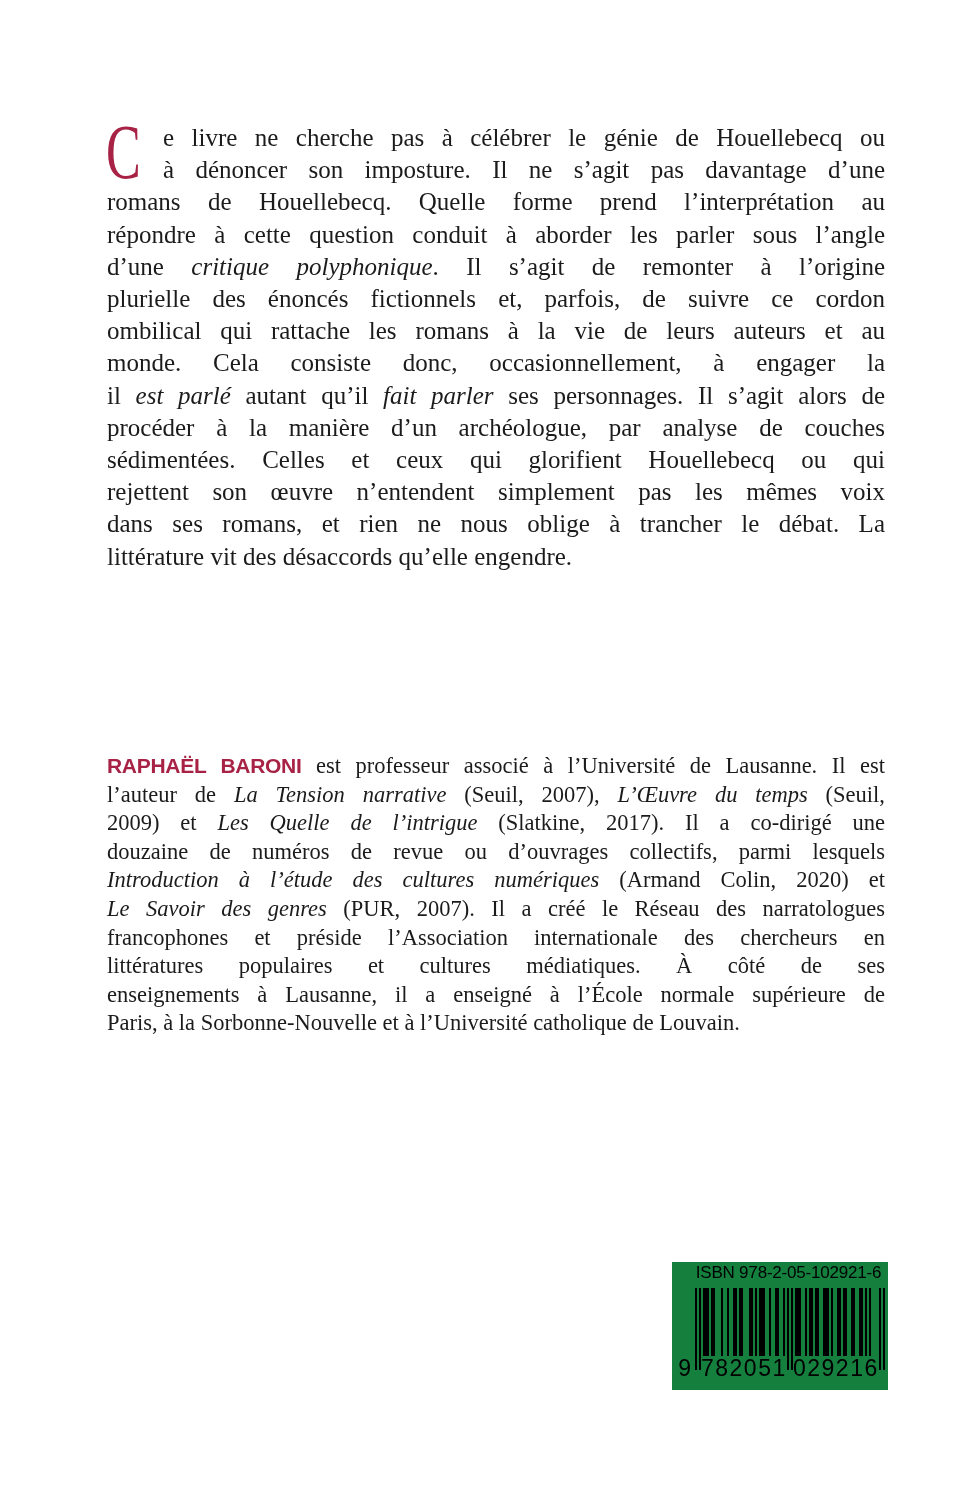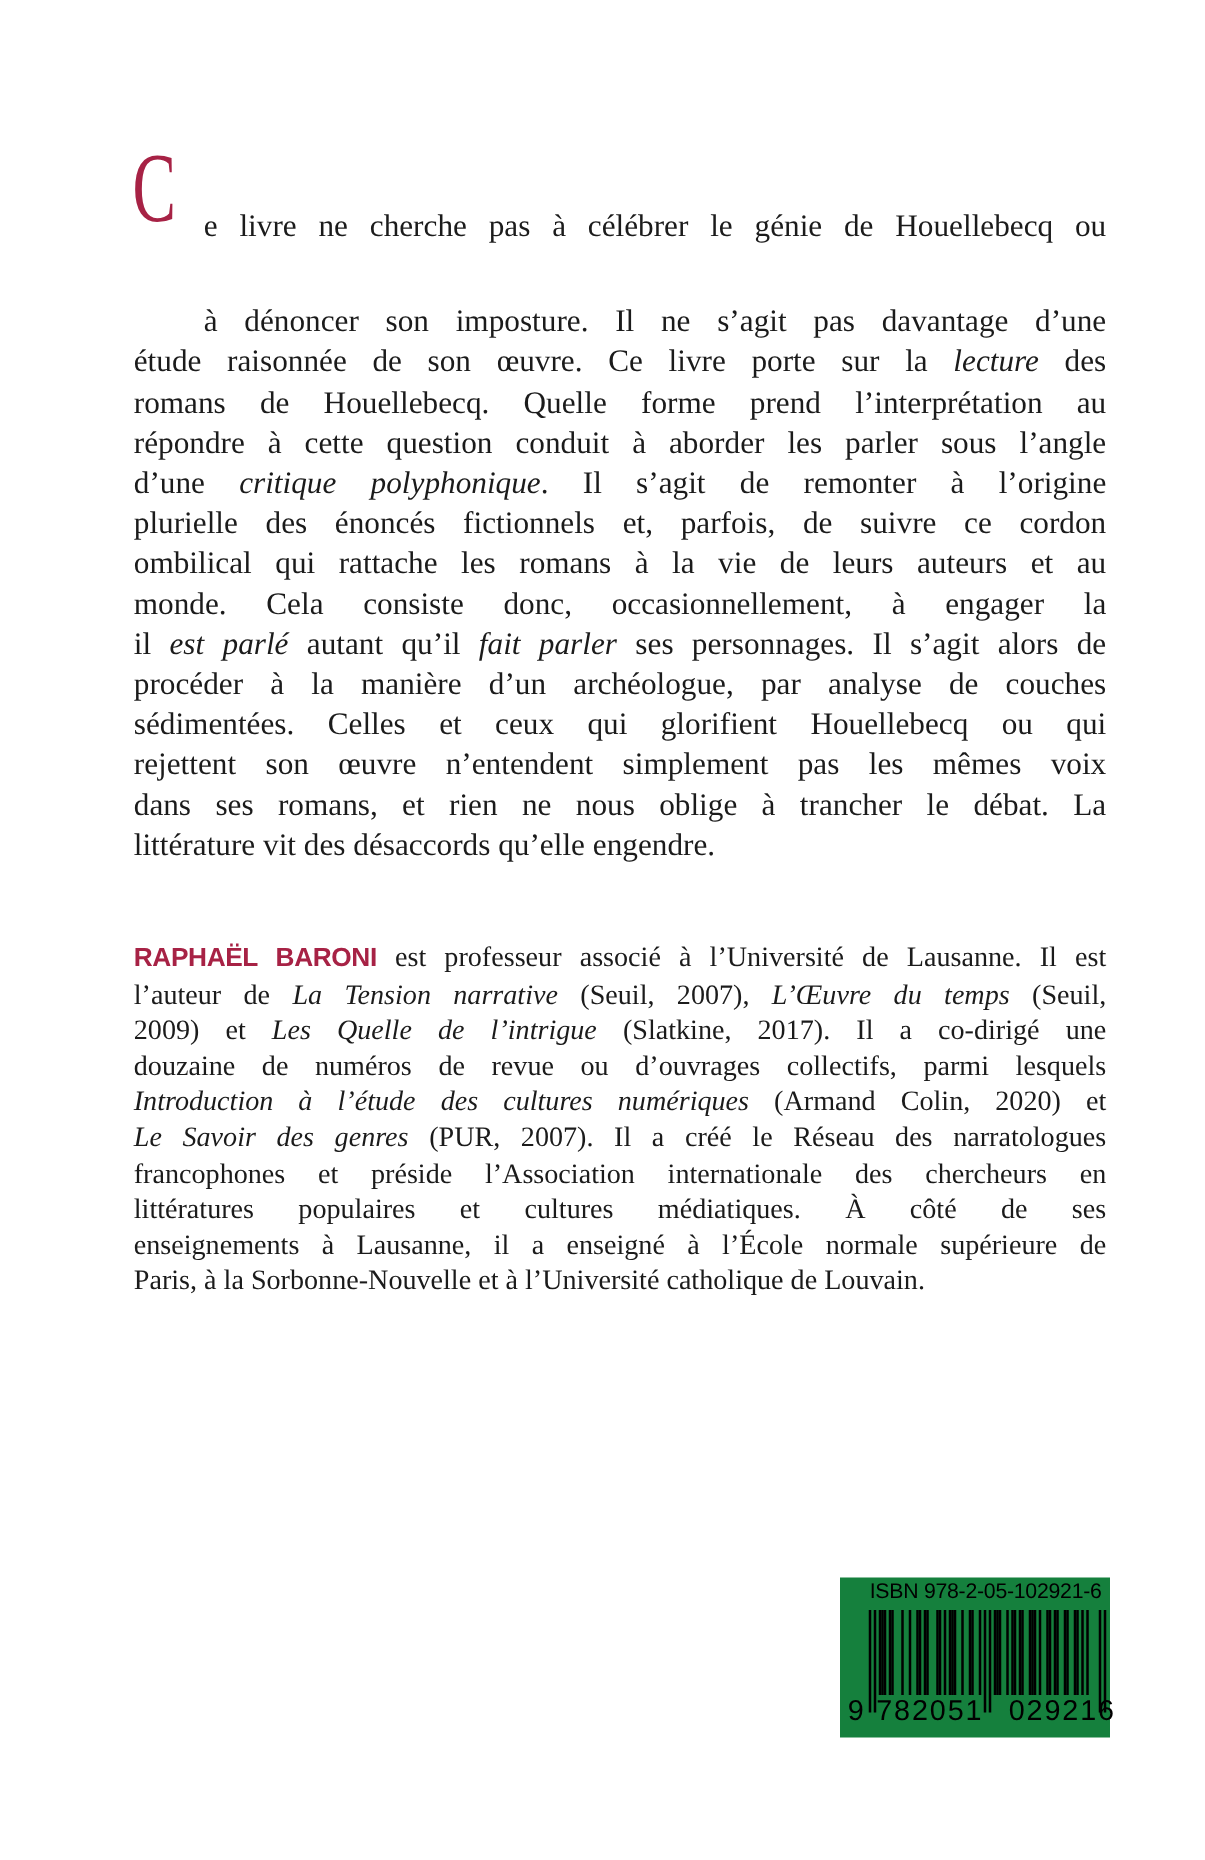--- a/index.html
+++ b/index.html
@@ -28,21 +28,21 @@
     width: 778px;
     font-size: 22.5px;
     line-height: 28.6px;
   }
   .jline {
     text-align: justify;
     text-align-last: justify;
     white-space: normal;
   }
   .jline.last { text-align-last: left; }
-  .jline.pad { padding-left: 56px; margin-top: 44px; }
+  .jline.pad { padding-left: 56px; }
   .it { font-style: italic; }
   .author-name {
     font-family: "Liberation Sans", sans-serif;
     font-weight: bold;
     font-size: 21px;
     letter-spacing: -0.3px;
     color: var(--accent);
   }
   #drop-cap {
     position: absolute;
@@ -92,33 +92,32 @@
   .bc-digit {
     position: absolute;
     font-family: "Liberation Sans", sans-serif;
     font-size: 23px;
     color: #000000;
     top: 93px;
     white-space: nowrap;
   }
   #bc-digit-left  { left: 0;   width: 19px; text-align: right; }
   #bc-digit-g1    { left: 29px;  width: 84px; text-align: center; letter-spacing: 1.5px; }
-  #bc-digit-g2    { left: 135px; width: 84px; text-align: center; letter-spacing: 1.5px; }
+  #bc-digit-g2    { left: 121px; width: 84px; text-align: center; letter-spacing: 1.5px; }
 </style>
 </head>
 <body>
 
 <div class="page">
 
   <div id="drop-cap">C</div>
 
   <div id="synopsis">
       <div class="jline pad" style=""><span>e livre ne cherche pas à célébrer le génie de Houellebecq ou</span></div>
       <div class="jline pad" style=""><span>à dénoncer son imposture. Il ne s’agit pas davantage d’une</span></div>
-      <div class="jline" style=""><span>étude raisonnée de son œuvre. Ce livre porte sur la </span><span class="it">lecture</span><span> des</span></div>
       <div class="jline" style=""><span>romans de Houellebecq. Quelle forme prend l’interprétation au</span></div>
       <div class="jline" style=""><span>répondre à cette question conduit à aborder les parler sous l’angle</span></div>
       <div class="jline" style=""><span>d’une </span><span class="it">critique polyphonique</span><span>. Il s’agit de remonter à l’origine</span></div>
       <div class="jline" style=""><span>plurielle des énoncés fictionnels et, parfois, de suivre ce cordon</span></div>
       <div class="jline" style=""><span>ombilical qui rattache les romans à la vie de leurs auteurs et au</span></div>
       <div class="jline" style=""><span>monde. Cela consiste donc, occasionnellement, à engager la</span></div>
       <div class="jline" style=""><span>il </span><span class="it">est parlé</span><span> autant qu’il </span><span class="it">fait parler</span><span> ses personnages. Il s’agit alors de</span></div>
       <div class="jline" style=""><span>procéder à la manière d’un archéologue, par analyse de couches</span></div>
       <div class="jline" style=""><span>sédimentées. Celles et ceux qui glorifient Houellebecq ou qui</span></div>
       <div class="jline" style=""><span>rejettent son œuvre n’entendent simplement pas les mêmes voix</span></div>

